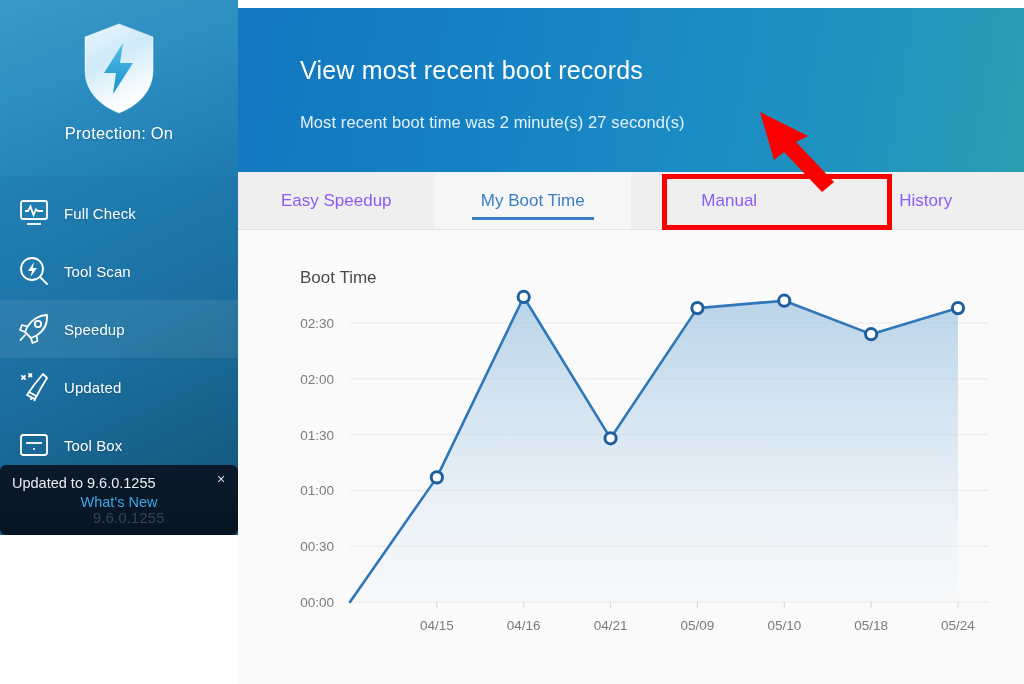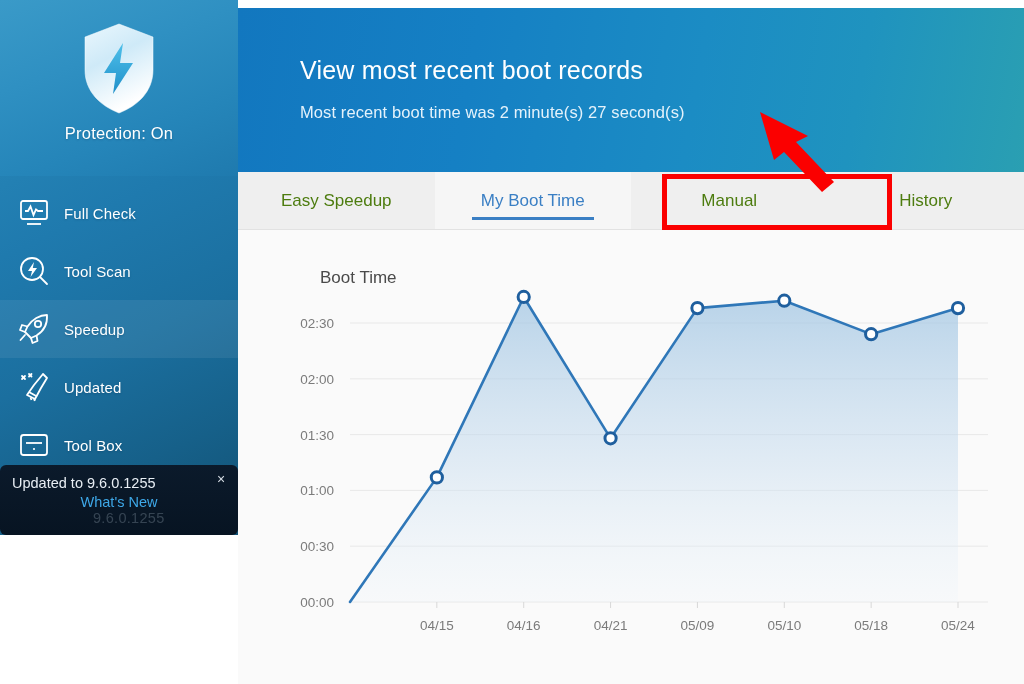--- a/index.html
+++ b/index.html
@@ -61,40 +61,40 @@
   
   #main { position:absolute; left:238px; top:0; width:786px; height:684px; background:#fafafa; }
   #top-white { position:absolute; left:0; top:0; width:786px; height:8px; background:#ffffff; }
 
   #hero {
     position:absolute; left:0; top:8px; width:786px; height:164px;
     background:linear-gradient(100deg,#1277bf 0%,#1580c4 30%,#1b8cc4 58%,#1f93bf 78%,#2a9fb2 100%);
     padding:48px 0 0 62px;
   }
   #hero-title { color:#ffffff; font-size:25px; font-weight:400; letter-spacing:.2px; }
-  #hero-sub { color:#e4f2fb; font-size:16.5px; margin-top:18px; letter-spacing:.1px; }
+  #hero-sub { color:#e4f2fb; font-size:16.5px; margin-top:28px; letter-spacing:.1px; }
 
   
   #tabs {
     position:absolute; left:0; top:172px; width:786px; height:58px;
     background:#efefef; display:flex; border-bottom:1px solid #e2e2e2;
   }
   .tab {
     flex:1; display:flex; align-items:center; justify-content:center;
-    font-size:17px; color:#4d7c0f; cursor:pointer; position:relative;
+    font-size:17px; color:#8b5cf6; cursor:pointer; position:relative;
   }
   .tab.active { background:#f6f6f6; color:#3a7fc4; }
   .tab.active::after {
     content:""; position:absolute; left:50%; transform:translateX(-50%);
     bottom:9px; width:122px; height:3px; background:#3a7fc4;
   }
 
   
   #chart-area { position:absolute; left:0; top:230px; width:786px; height:454px; background:#fafafa; }
-  #chart-title { position:absolute; left:62px; top:38px; font-size:17px; color:#4a4a4a;margin-left:20px; }
+  #chart-title { position:absolute; left:62px; top:38px; font-size:17px; color:#4a4a4a; }
   #chart-svg { position:absolute; left:0; top:0; }
   .ylabel { font-size:13.5px; fill:#7b7b7b; font-family:"Liberation Sans", sans-serif; }
   .xlabel { font-size:13.5px; fill:#7b7b7b; font-family:"Liberation Sans", sans-serif; }
 
   
   #anno-box {
     position:absolute; left:424px; top:174px; width:230px; height:56px;
     border:5px solid #fb0000; pointer-events:none;
   }
   #anno-arrow { position:absolute; left:520px; top:108px; pointer-events:none; }

